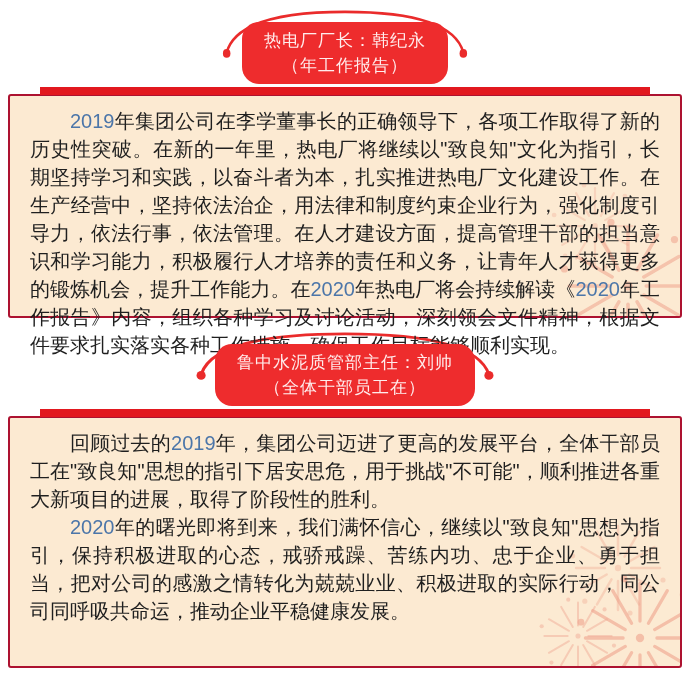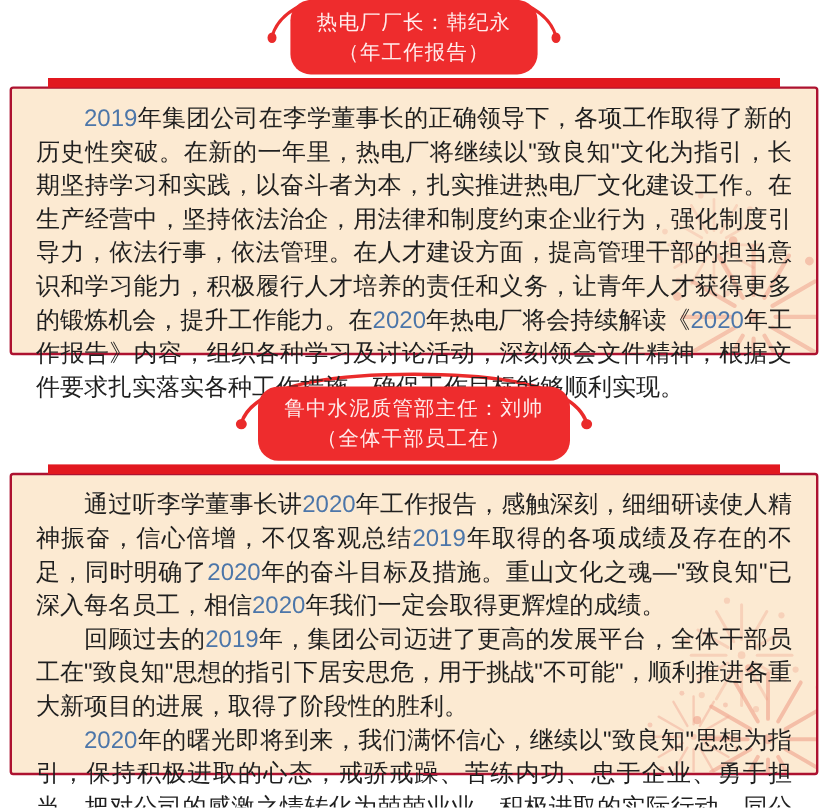--- a/index.html
+++ b/index.html
@@ -2,21 +2,21 @@
 <html><head>
 <meta charset="utf-8">
 <style>
   html,body{margin:0;padding:0;}
   body{
     width:690px;height:673px;overflow:hidden;background:#ffffff;
     font-family:"Liberation Sans","DejaVu Sans",sans-serif;
     -webkit-font-smoothing:antialiased;
   }
   .section{text-align:center;}
-  .sec-1{}
+  .sec-1{padding-top:22px;}
   .sec-2{padding-top:26px;}
 
   
   .badge-wrap{position:relative;display:inline-block;}
   .arc{
     position:absolute;left:-22px;right:-22px;top:-14px;height:58px;
     width:calc(100% + 44px);pointer-events:none;
   }
   .badge{
     position:relative;display:inline-block;z-index:2;
@@ -131,18 +131,17 @@
         </svg>
       <svg class="fx" style="right:-25px;top:155px;width:130px;height:130px;color:#efa28c;opacity:.6" viewBox="0 0 100 100">
           <use href="#fw"></use>
         </svg>
       <svg class="fx" style="right:62px;top:178px;width:80px;height:80px;color:#f0a792;opacity:.45" viewBox="0 0 100 100">
           <use href="#fw"></use>
         </svg>
     </div>
     <div class="topbar"></div>
     <div class="box-inner">
-      <p>通过听李学董事长讲<span class="year">2020</span>年工作报告，感触深刻，细细研读使人精神振奋，信心倍增，不仅客观总结<span class="year">2019</span>年取得的各项成绩及存在的不足，同时明确了<span class="year">2020</span>年的奋斗目标及措施。重山文化之魂—"致良知"已深入每名员工，相信<span class="year">2020</span>年我们一定会取得更辉煌的成绩。</p>
       <p>回顾过去的<span class="year">2019</span>年，集团公司迈进了更高的发展平台，全体干部员工在"致良知"思想的指引下居安思危，用于挑战"不可能"，顺利推进各重大新项目的进展，取得了阶段性的胜利。</p>
       <p><span class="year">2020</span>年的曙光即将到来，我们满怀信心，继续以"致良知"思想为指引，保持积极进取的心态，戒骄戒躁、苦练内功、忠于企业、勇于担当，把对公司的感激之情转化为兢兢业业、积极进取的实际行动，同公司同呼吸共命运，推动企业平稳健康发展。</p>
     </div>
   </div>
 </div>
 
 </body></html>

